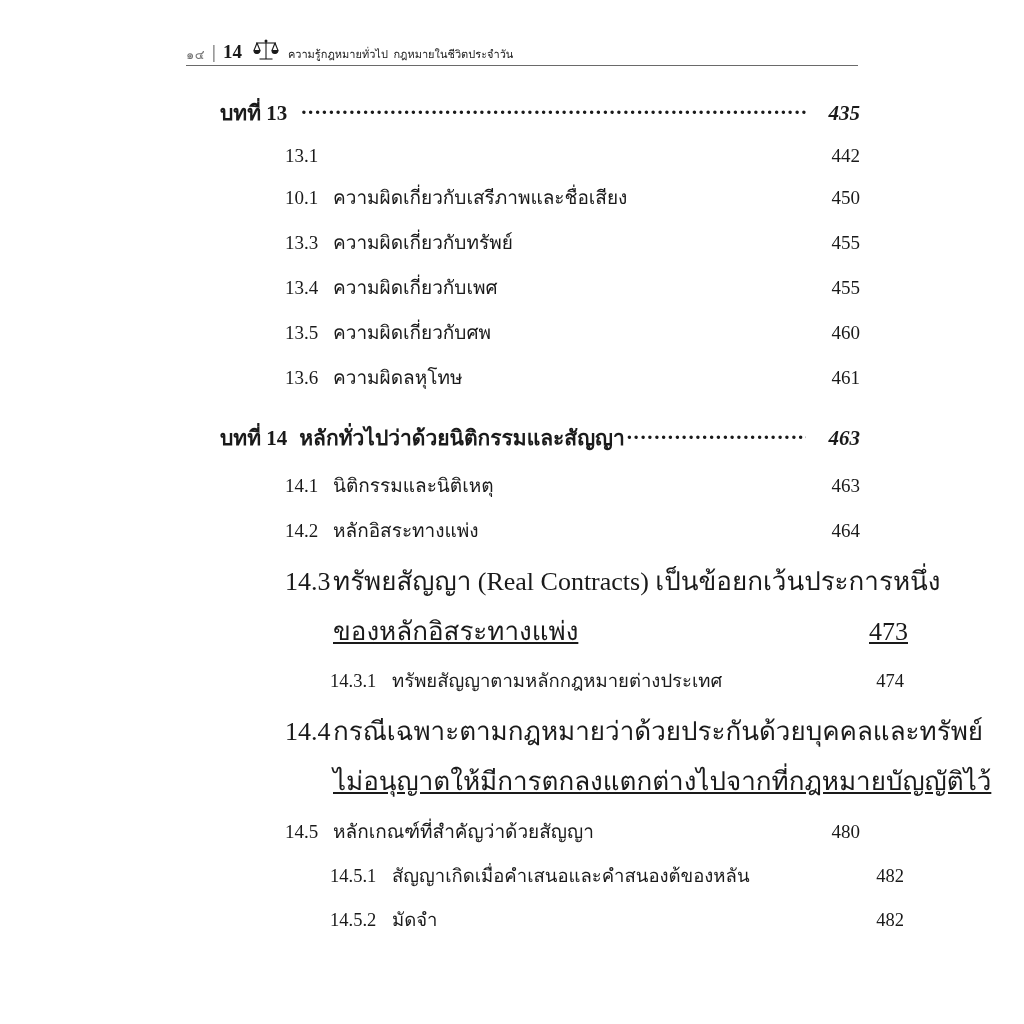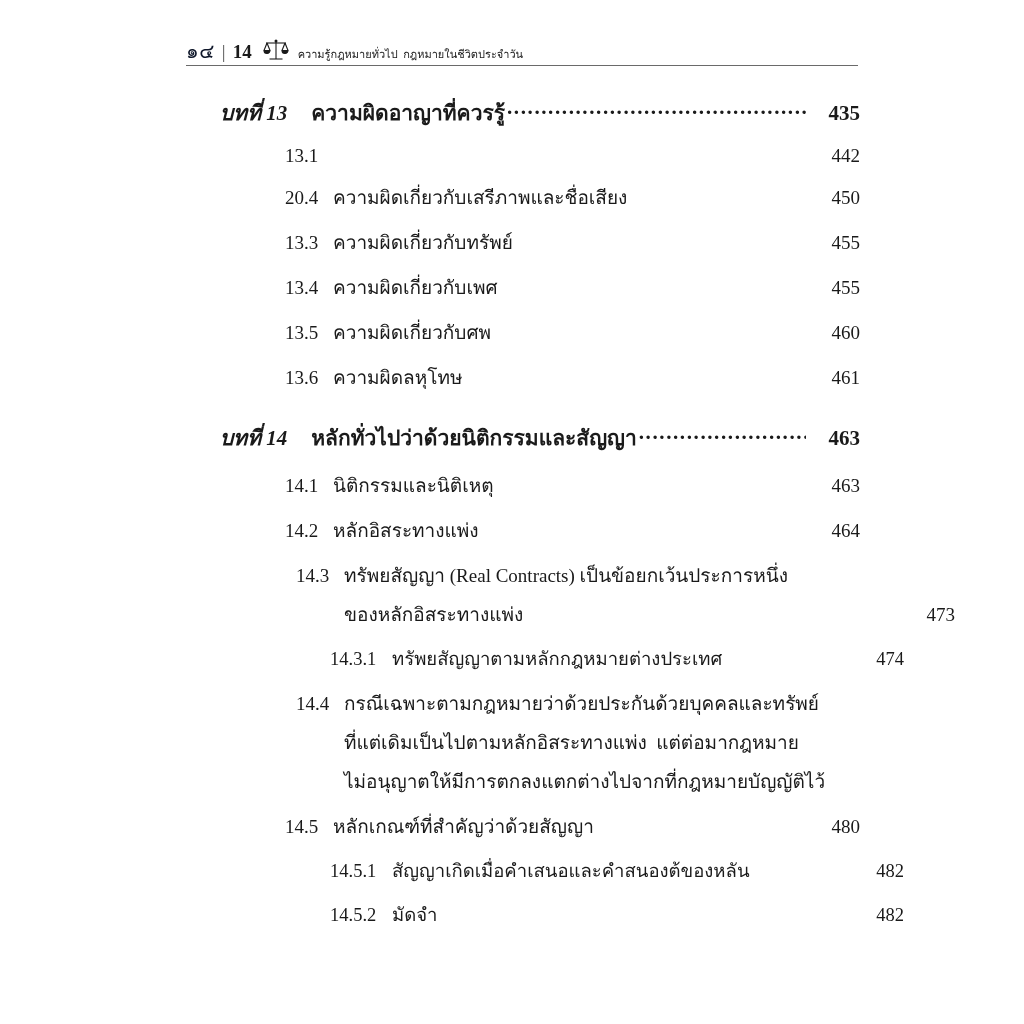--- a/index.html
+++ b/index.html
@@ -31,24 +31,24 @@
     width: 672px;
     height: 36px;
     border-bottom: 1.3px solid #6a6a6a;
     display: flex;
     align-items: flex-end;
     gap: 0;
     padding-bottom: 3px;
     box-sizing: border-box;
   }
   .folio-thai {
-    font-size: 20px;
+    font-size: 13px;
     letter-spacing: 0.5px;
     line-height: 1;
-    color: #0f172a;
+    color: #737373;
     padding-bottom: 1px;
   }
   .folio-sep {
     font-size: 19px;
     color: #555;
     margin: 0 7px 0 7px;
     line-height: 1;
     padding-bottom: 1px;
   }
   .folio-arabic {
@@ -119,22 +119,22 @@
   }
 
   
   .chapter {
     padding-left: 220px;
     padding-right: 164px;
     font-weight: bold;
     font-size: 21px;
     margin-bottom: 16px;
   }
-  .chapter .num { margin-right: 24px; font-style: italic; }
-  .chapter .pg { width: 52px; }
+  .chapter .num { margin-right: 12px; }
+  .chapter .pg { width: 52px; font-style: italic; }
 
   
   .section {
     padding-left: 285px;
     padding-right: 164px;
     font-size: 19px;
     margin-bottom: 15px;
   }
   .section .num { width: 48px; }
   .section .pg  { width: 52px; }
@@ -145,35 +145,35 @@
     padding-right: 120px;
     font-size: 18.5px;
     margin-bottom: 15px;
   }
   .subsection .num { width: 62px; }
   .subsection .pg  { width: 52px; }
 
   
   .block {
     padding-left: 285px;
-    padding-right: 69px;
-    font-size: 19px;
+    padding-right: 116px;
+    font-size: 26px;
     margin-bottom: 15px;
-    margin-left: 11px;
   }
   .block .first-line {
     display: flex;
     align-items: baseline;
   }
   .block .first-line .num { width: 48px; flex: 0 0 48px; }
   .block .cont-line {
     display: flex;
     align-items: baseline;
     padding-left: 48px;
     margin-top: 9px;
+    text-decoration: underline;
   }
   .block .pg { width: 52px; flex: 0 0 52px; text-align: right; }
 
   .gap-chapter { height: 14px; }
 </style>
 </head>
 <body>
 
 <div class="page">
 
@@ -197,32 +197,31 @@
         <circle cx="13" cy="3" r="1.5" fill="#1a1a1a"></circle>
       </svg>
     </span>
     <span class="header-title">ความรู้กฎหมายทั่วไป  กฎหมายในชีวิตประจำวัน</span>
   </div>
 
   <div class="toc">
 
     <div class="row chapter">
       <span class="num">บทที่ 13</span>
-      <span class="label">ความผิดอาญาที่ควรรู้</span>
       <span class="leader"></span>
       <span class="pg">435</span>
     </div>
 
     <div class="row section">
       <span class="num">13.1</span>
       <span class="spacer"></span>
       <span class="pg">442</span>
     </div>
     <div class="row section">
-      <span class="num">20.4</span>
+      <span class="num">10.1</span>
       <span class="label">ความผิดเกี่ยวกับเสรีภาพและชื่อเสียง</span>
       <span class="spacer"></span>
       <span class="pg">450</span>
     </div>
     <div class="row section">
       <span class="num">13.3</span>
       <span class="label">ความผิดเกี่ยวกับทรัพย์</span>
       <span class="spacer"></span>
       <span class="pg">455</span>
     </div>
@@ -285,23 +284,20 @@
       <span class="spacer"></span>
       <span class="pg">474</span>
     </div>
 
     <div class="block">
       <div class="first-line">
         <span class="num">14.4</span>
         <span class="label">กรณีเฉพาะตามกฎหมายว่าด้วยประกันด้วยบุคคลและทรัพย์</span>
       </div>
       <div class="cont-line">
-        <span class="label">ที่แต่เดิมเป็นไปตามหลักอิสระทางแพ่ง  แต่ต่อมากฎหมาย</span>
-      </div>
-      <div class="cont-line">
         <span class="label">ไม่อนุญาตให้มีการตกลงแตกต่างไปจากที่กฎหมายบัญญัติไว้</span>
       </div>
     </div>
 
     <div class="row section">
       <span class="num">14.5</span>
       <span class="label">หลักเกณฑ์ที่สำคัญว่าด้วยสัญญา</span>
       <span class="spacer"></span>
       <span class="pg">480</span>
     </div>

